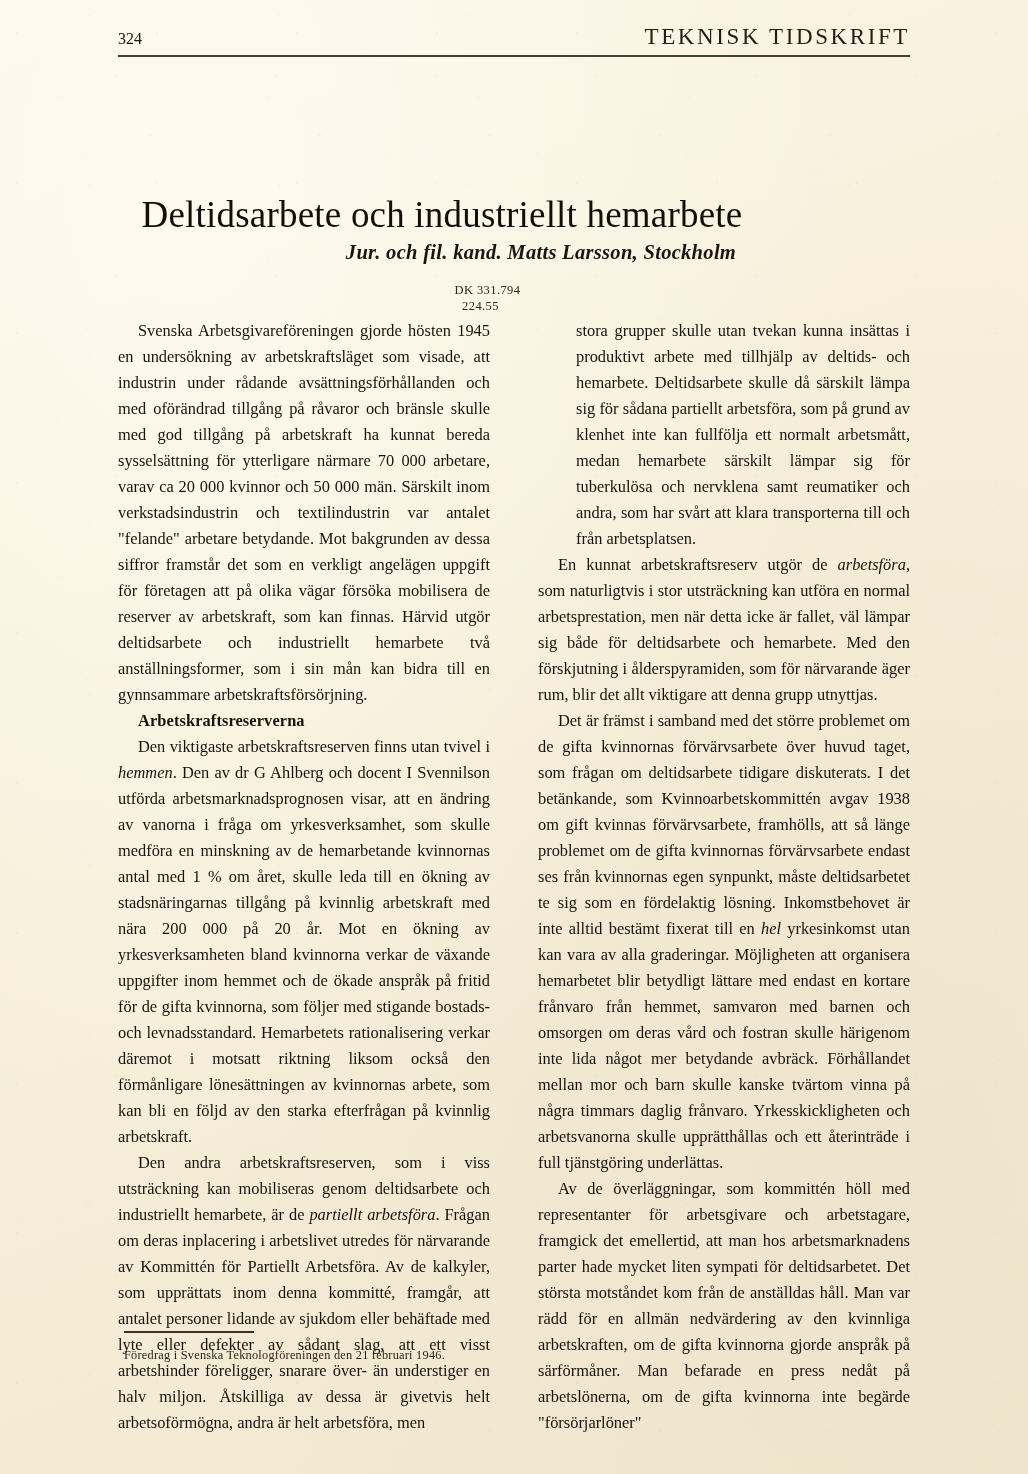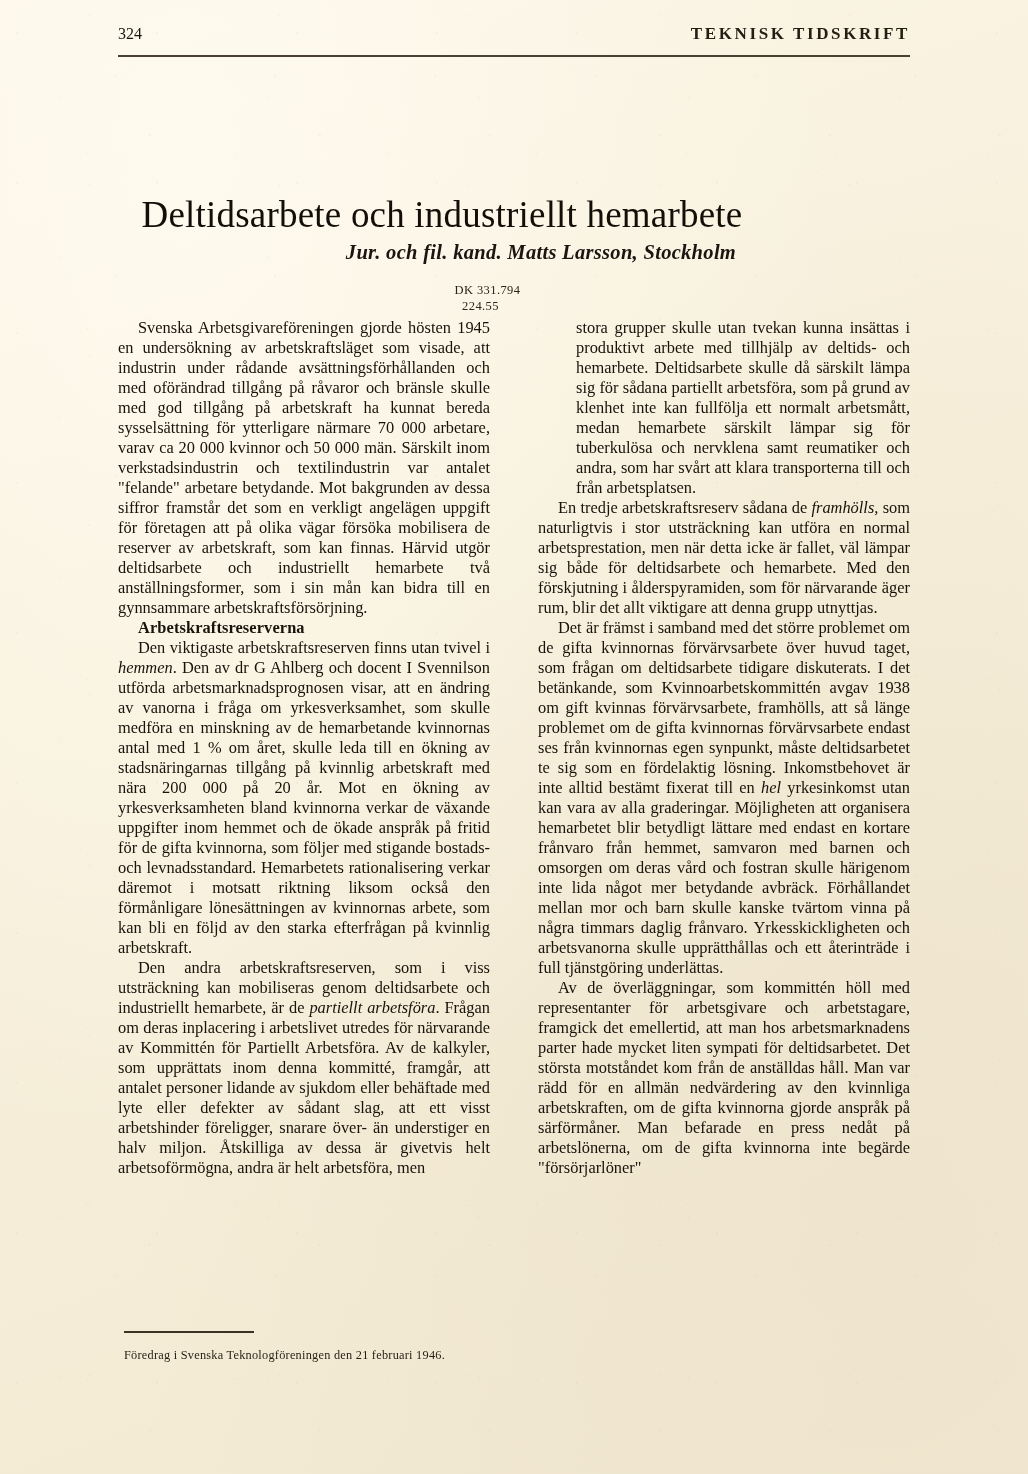--- a/index.html
+++ b/index.html
@@ -46,22 +46,22 @@
   .runhead {
     position: absolute;
     top: 24px;
     left: 118px;
     right: 118px;
     display: flex;
     align-items: baseline;
     justify-content: space-between;
   }
   .journal {
-    font-size: 17px;
-    font-weight: 700;
+    font-size: 23px;
+    font-weight: 400;
     letter-spacing: 2.6px;
     color: #241d14;
   }
   .head-rule {
     position: absolute;
     top: 55px;
     left: 118px;
     width: 792px;
     height: 2px;
     background: #4a4034;
@@ -114,21 +114,21 @@
     width: 792px;
     display: flex;
     gap: 48px;
   }
   .col {
     width: 372px;
   }
   .col p {
     margin: 0;
     font-size: 16.4px;
-    line-height: 20px;
+    line-height: 26px;
     text-align: justify;
     text-justify: inter-word;
     text-indent: 20px;
     color: #18120b;
     hyphens: none;
   }
   .col p.no-indent { text-indent: 0; margin-left: 38px; }
   .subhead {
     margin: 17px 0 5px 0;
     font-size: 14.2px;
@@ -189,21 +189,21 @@
       <p class="subhead">Arbetskraftsreserverna</p>
 
       <p><span>Den viktigaste arbetskraftsreserven finns utan tvivel i </span><em>hemmen</em><span>. Den av dr G Ahlberg och docent I Svennilson utförda arbetsmarknadsprognosen visar, att en ändring av vanorna i fråga om yrkesverksamhet, som skulle medföra en minskning av de hemarbetande kvinnornas antal med 1 % om året, skulle leda till en ökning av stadsnäringarnas tillgång på kvinnlig arbetskraft med nära 200 000 på 20 år. Mot en ökning av yrkesverksamheten bland kvinnorna verkar de växande uppgifter inom hemmet och de ökade anspråk på fritid för de gifta kvinnorna, som följer med stigande bostads- och levnadsstandard. Hemarbetets rationalisering verkar däremot i motsatt riktning liksom också den förmånligare lönesättningen av kvinnornas arbete, som kan bli en följd av den starka efterfrågan på kvinnlig arbetskraft.</span></p>
 
       <p><span>Den andra arbetskraftsreserven, som i viss utsträckning kan mobiliseras genom deltidsarbete och industriellt hemarbete, är de </span><em>partiellt arbetsföra</em><span>. Frågan om deras inplacering i arbetslivet utredes för närvarande av Kommittén för Partiellt Arbetsföra. Av de kalkyler, som upprättats inom denna kommitté, framgår, att antalet personer lidande av sjukdom eller behäftade med lyte eller defekter av sådant slag, att ett visst arbetshinder föreligger, snarare över- än understiger en halv miljon. Åtskilliga av dessa är givetvis helt arbetsoförmögna, andra är helt arbetsföra, men</span></p>
     </div>
 
     <div class="col">
       <p class="first-para no-indent">stora grupper skulle utan tvekan kunna insättas i produktivt arbete med tillhjälp av deltids- och hemarbete. Deltidsarbete skulle då särskilt lämpa sig för sådana partiellt arbetsföra, som på grund av klenhet inte kan fullfölja ett normalt arbetsmått, medan hemarbete särskilt lämpar sig för tuberkulösa och nervklena samt reumatiker och andra, som har svårt att klara transporterna till och från arbetsplatsen.</p>
 
-      <p><span>En tredje arbetskraftsreserv sådana de </span><em>framhölls,</em><span> som naturligtvis i stor utsträckning kan utföra en normal arbetsprestation, men när detta icke är fallet, väl lämpar sig både för deltidsarbete och hemarbete. Med den förskjutning i ålderspyramiden, som för närvarande äger rum, blir det allt viktigare att denna grupp utnyttjas.</span></p>
+      <p><span>En kunnat arbetskraftsreserv utgör de </span><em>arbetsföra,</em><span> som naturligtvis i stor utsträckning kan utföra en normal arbetsprestation, men när detta icke är fallet, väl lämpar sig både för deltidsarbete och hemarbete. Med den förskjutning i ålderspyramiden, som för närvarande äger rum, blir det allt viktigare att denna grupp utnyttjas.</span></p>
 
 
       <p><span>Det är främst i samband med det större problemet om de gifta kvinnornas förvärvsarbete över huvud taget, som frågan om deltidsarbete tidigare diskuterats. I det betänkande, som Kvinnoarbetskommittén avgav 1938 om gift kvinnas förvärvsarbete, framhölls, att så länge problemet om de gifta kvinnornas förvärvsarbete endast ses från kvinnornas egen synpunkt, måste deltidsarbetet te sig som en fördelaktig lösning. Inkomstbehovet är inte alltid bestämt fixerat till en </span><em>hel</em><span> yrkesinkomst utan kan vara av alla graderingar. Möjligheten att organisera hemarbetet blir betydligt lättare med endast en kortare frånvaro från hemmet, samvaron med barnen och omsorgen om deras vård och fostran skulle härigenom inte lida något mer betydande avbräck. Förhållandet mellan mor och barn skulle kanske tvärtom vinna på några timmars daglig frånvaro. Yrkesskickligheten och arbetsvanorna skulle upprätthållas och ett återinträde i full tjänstgöring underlättas.</span></p>
 
       <p>Av de överläggningar, som kommittén höll med representanter för arbetsgivare och arbetstagare, framgick det emellertid, att man hos arbetsmarknadens parter hade mycket liten sympati för deltidsarbetet. Det största motståndet kom från de anställdas håll. Man var rädd för en allmän nedvärdering av den kvinnliga arbetskraften, om de gifta kvinnorna gjorde anspråk på särförmåner. Man befarade en press nedåt på arbetslönerna, om de gifta kvinnorna inte begärde "försörjarlöner"</p>
     </div>
   </div>
 
   <div class="footnote-wrap">
     <div class="footnote-rule"></div>

